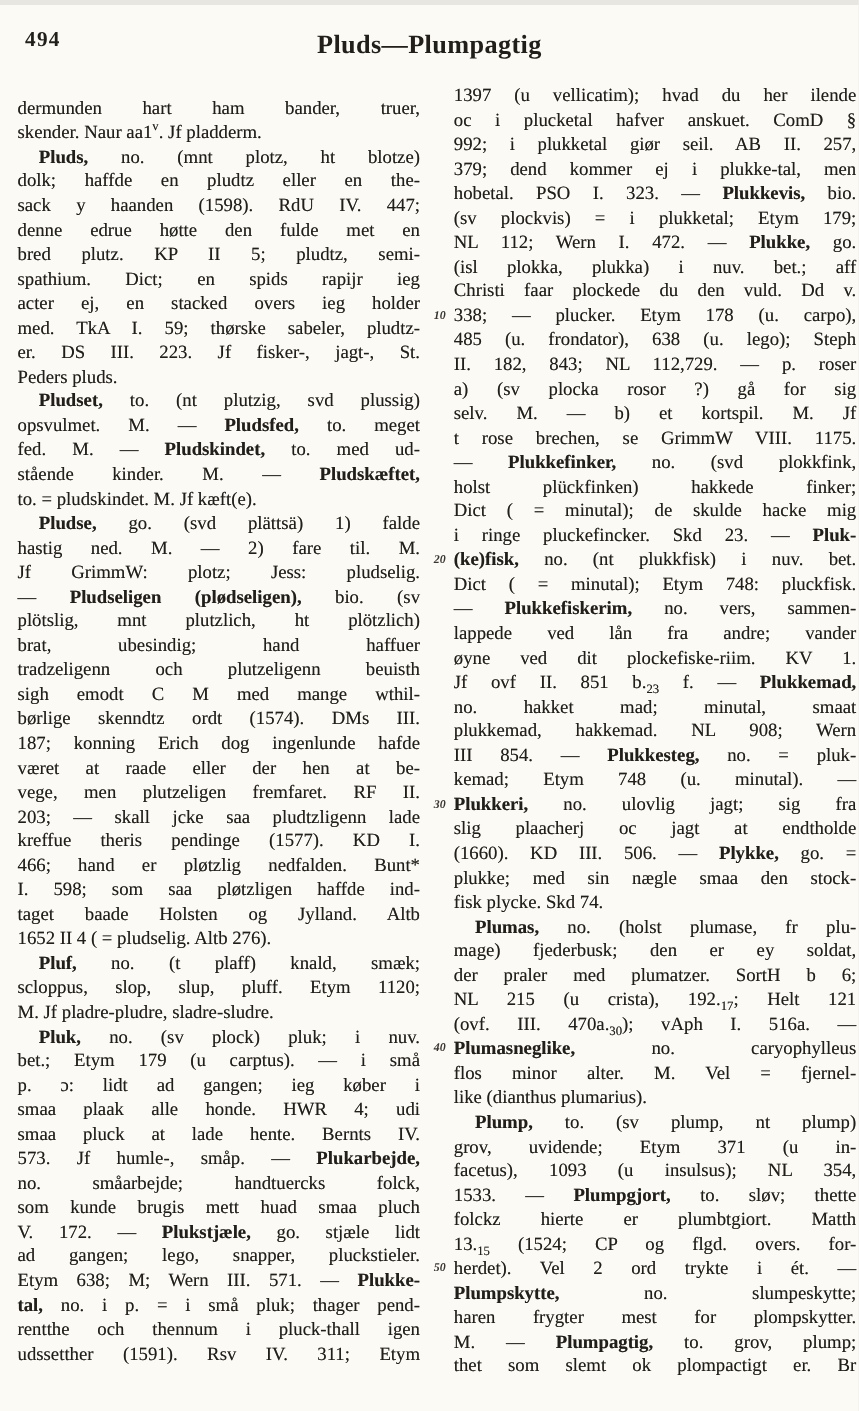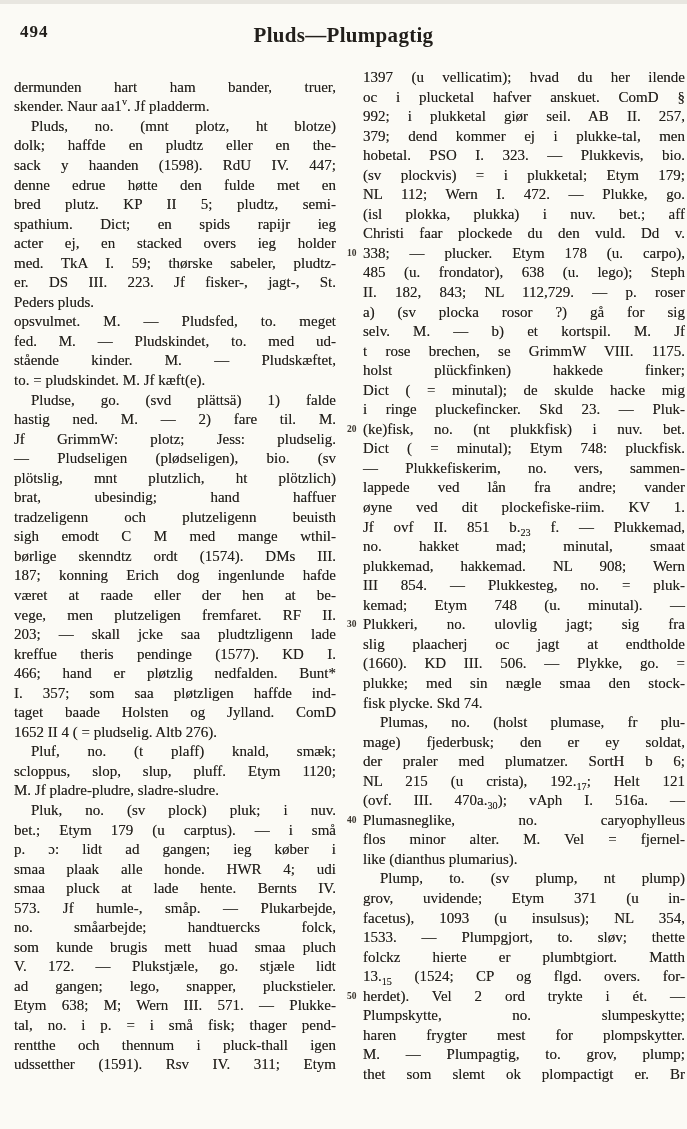--- a/index.html
+++ b/index.html
@@ -36,27 +36,27 @@
     font-size:15px;
     height:19.55px; line-height:19.55px;
     text-align:justify; text-align-last:justify;
     position:relative;
     white-space:normal;
     overflow:visible;
     text-shadow:0 0 0.4px rgba(30,25,20,0.55);
   }
   .line.end { text-align-last:left; }
   .line.indent { text-indent:17px; }
-  .line b { font-weight:normal; }
+  .line b { font-weight:bold; }
   .line sup, .line sub { font-size:68%; line-height:0; }
   .mnum {
     position:absolute; left:-16px; top:0;
     font-size:9.5px; line-height:19.55px;
     font-weight:bold; color:#3a352e;
-    text-indent:0; text-shadow:none;
+    text-indent:0; text-shadow:none;font-style:italic;
   }
 </style>
 </head>
 <body>
 
 <div class="page">
   <div class="hdr">
     <span class="pagenum">494</span>
     <span class="runtitle">Pluds—Plumpagtig</span>
   </div>
@@ -67,77 +67,79 @@
         <div class="line indent"><b>Pluds,</b><span> no. (mnt plotz, ht blotze)</span></div>
         <div class="line"><span>dolk; haffde en pludtz eller en the-</span></div>
         <div class="line"><span>sack y haanden (1598). RdU IV. 447;</span></div>
         <div class="line"><span>denne edrue høtte den fulde met en</span></div>
         <div class="line"><span>bred plutz. KP II 5; pludtz, semi-</span></div>
         <div class="line"><span>spathium. Dict; en spids rapijr ieg</span></div>
         <div class="line"><span>acter ej, en stacked overs ieg holder</span></div>
         <div class="line"><span>med. TkA I. 59; thørske sabeler, pludtz-</span></div>
         <div class="line"><span>er. DS III. 223. Jf fisker-, jagt-, St.</span></div>
         <div class="line end"><span>Peders pluds.</span></div>
+        <div class="line indent"><b>Pludset,</b><span> to. (nt plutzig, svd plussig)</span></div>
         <div class="line"><span>opsvulmet. M. — </span><b>Pludsfed,</b><span> to. meget</span></div>
         <div class="line"><span>fed. M. — </span><b>Pludskindet,</b><span> to. med ud-</span></div>
         <div class="line"><span>stående kinder. M. — </span><b>Pludskæftet,</b></div>
         <div class="line end"><span>to. = pludskindet. M. Jf kæft(e).</span></div>
         <div class="line indent"><b>Pludse,</b><span> go. (svd plättsä) 1) falde</span></div>
         <div class="line"><span>hastig ned. M. — 2) fare til. M.</span></div>
         <div class="line"><span>Jf GrimmW: plotz; Jess: pludselig.</span></div>
         <div class="line"><span>— </span><b>Pludseligen (plødseligen),</b><span> bio. (sv</span></div>
         <div class="line"><span>plötslig, mnt plutzlich, ht plötzlich)</span></div>
         <div class="line"><span>brat, ubesindig; hand haffuer</span></div>
         <div class="line"><span>tradzeligenn och plutzeligenn beuisth</span></div>
         <div class="line"><span>sigh emodt C M med mange wthil-</span></div>
         <div class="line"><span>børlige skenndtz ordt (1574). DMs III.</span></div>
         <div class="line"><span>187; konning Erich dog ingenlunde hafde</span></div>
         <div class="line"><span>været at raade eller der hen at be-</span></div>
         <div class="line"><span>vege, men plutzeligen fremfaret. RF II.</span></div>
         <div class="line"><span>203; — skall jcke saa pludtzligenn lade</span></div>
         <div class="line"><span>kreffue theris pendinge (1577). KD I.</span></div>
         <div class="line"><span>466; hand er pløtzlig nedfalden. Bunt*</span></div>
-        <div class="line"><span>I. 357; som saa pløtzligen haffde ind-</span></div>
-        <div class="line"><span>taget baade Holsten og Jylland. ComD</span></div>
+        <div class="line"><span>I. 598; som saa pløtzligen haffde ind-</span></div>
+        <div class="line"><span>taget baade Holsten og Jylland. Altb</span></div>
         <div class="line end"><span>1652 II 4 ( = pludselig. Altb 276).</span></div>
         <div class="line indent"><b>Pluf,</b><span> no. (t plaff) knald, smæk;</span></div>
         <div class="line"><span>scloppus, slop, slup, pluff. Etym 1120;</span></div>
         <div class="line end"><span>M. Jf pladre-pludre, sladre-sludre.</span></div>
         <div class="line indent"><b>Pluk,</b><span> no. (sv plock) pluk; i nuv.</span></div>
         <div class="line"><span>bet.; Etym 179 (u carptus). — i små</span></div>
         <div class="line"><span>p. ɔ: lidt ad gangen; ieg køber i</span></div>
         <div class="line"><span>smaa plaak alle honde. HWR 4; udi</span></div>
         <div class="line"><span>smaa pluck at lade hente. Bernts IV.</span></div>
         <div class="line"><span>573. Jf humle-, småp. — </span><b>Plukarbejde,</b></div>
         <div class="line"><span>no. småarbejde; handtuercks folck,</span></div>
         <div class="line"><span>som kunde brugis mett huad smaa pluch</span></div>
         <div class="line"><span>V. 172. — </span><b>Plukstjæle,</b><span> go. stjæle lidt</span></div>
         <div class="line"><span>ad gangen; lego, snapper, pluckstieler.</span></div>
         <div class="line"><span>Etym 638; M; Wern III. 571. — </span><b>Plukke-</b></div>
-        <div class="line"><b>tal,</b><span> no. i p. = i små fisk; thager pend-</span></div>
+        <div class="line"><b>tal,</b><span> no. i p. = i små pluk; thager pend-</span></div>
         <div class="line"><span>rentthe och thennum i pluck-thall igen</span></div>
         <div class="line"><span>udssetther (1591). Rsv IV. 311; Etym</span></div>
       </div>
     <div class="divider"></div>
     <div class="col right" id="col-right">
         <div class="line"><span>1397 (u vellicatim); hvad du her ilende</span></div>
         <div class="line"><span>oc i plucketal hafver anskuet. ComD §</span></div>
         <div class="line"><span>992; i plukketal giør seil. AB II. 257,</span></div>
         <div class="line"><span>379; dend kommer ej i plukke-tal, men</span></div>
         <div class="line"><span>hobetal. PSO I. 323. — </span><b>Plukkevis,</b><span> bio.</span></div>
         <div class="line"><span>(sv plockvis) = i plukketal; Etym 179;</span></div>
         <div class="line"><span>NL 112; Wern I. 472. — </span><b>Plukke,</b><span> go.</span></div>
         <div class="line"><span>(isl plokka, plukka) i nuv. bet.; aff</span></div>
         <div class="line"><span>Christi faar plockede du den vuld. Dd v.</span></div>
         <div class="line"><span class="mnum">10</span><span>338; — plucker. Etym 178 (u. carpo),</span></div>
         <div class="line"><span>485 (u. frondator), 638 (u. lego); Steph</span></div>
         <div class="line"><span>II. 182, 843; NL 112,729. — p. roser</span></div>
         <div class="line"><span>a) (sv plocka rosor ?) gå for sig</span></div>
         <div class="line"><span>selv. M. — b) et kortspil. M. Jf</span></div>
         <div class="line"><span>t rose brechen, se GrimmW VIII. 1175.</span></div>
+        <div class="line"><span>— </span><b>Plukkefinker,</b><span> no. (svd plokkfink,</span></div>
         <div class="line"><span>holst plückfinken) hakkede finker;</span></div>
         <div class="line"><span>Dict ( = minutal); de skulde hacke mig</span></div>
         <div class="line"><span>i ringe pluckefincker. Skd 23. — </span><b>Pluk-</b></div>
         <div class="line"><span class="mnum">20</span><b>(ke)fisk,</b><span> no. (nt plukkfisk) i nuv. bet.</span></div>
         <div class="line"><span>Dict ( = minutal); Etym 748: pluckfisk.</span></div>
         <div class="line"><span>— </span><b>Plukkefiskerim,</b><span> no. vers, sammen-</span></div>
         <div class="line"><span>lappede ved lån fra andre; vander</span></div>
         <div class="line"><span>øyne ved dit plockefiske-riim. KV 1.</span></div>
         <div class="line"><span>Jf ovf II. 851 b.<sub>23</sub> f. — </span><b>Plukkemad,</b></div>
         <div class="line"><span>no. hakket mad; minutal, smaat</span></div>

